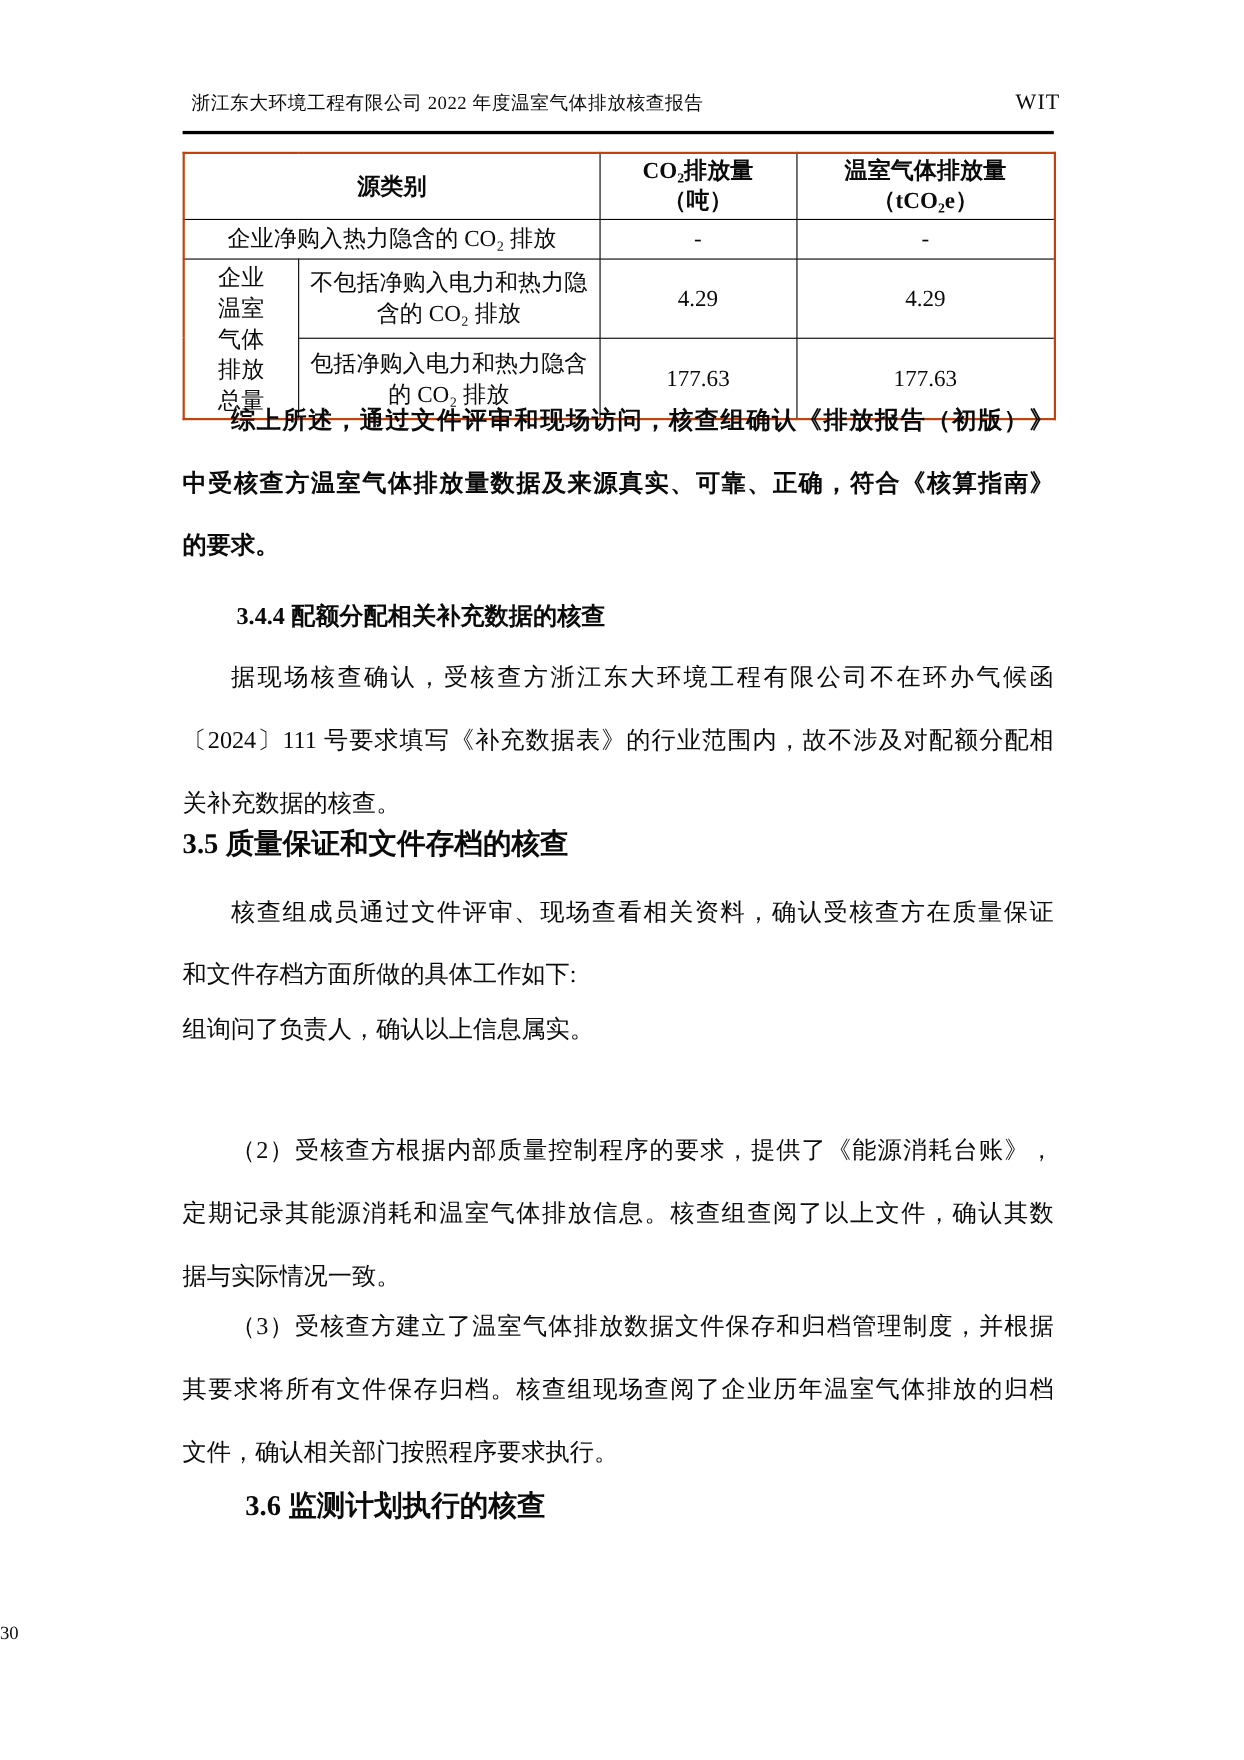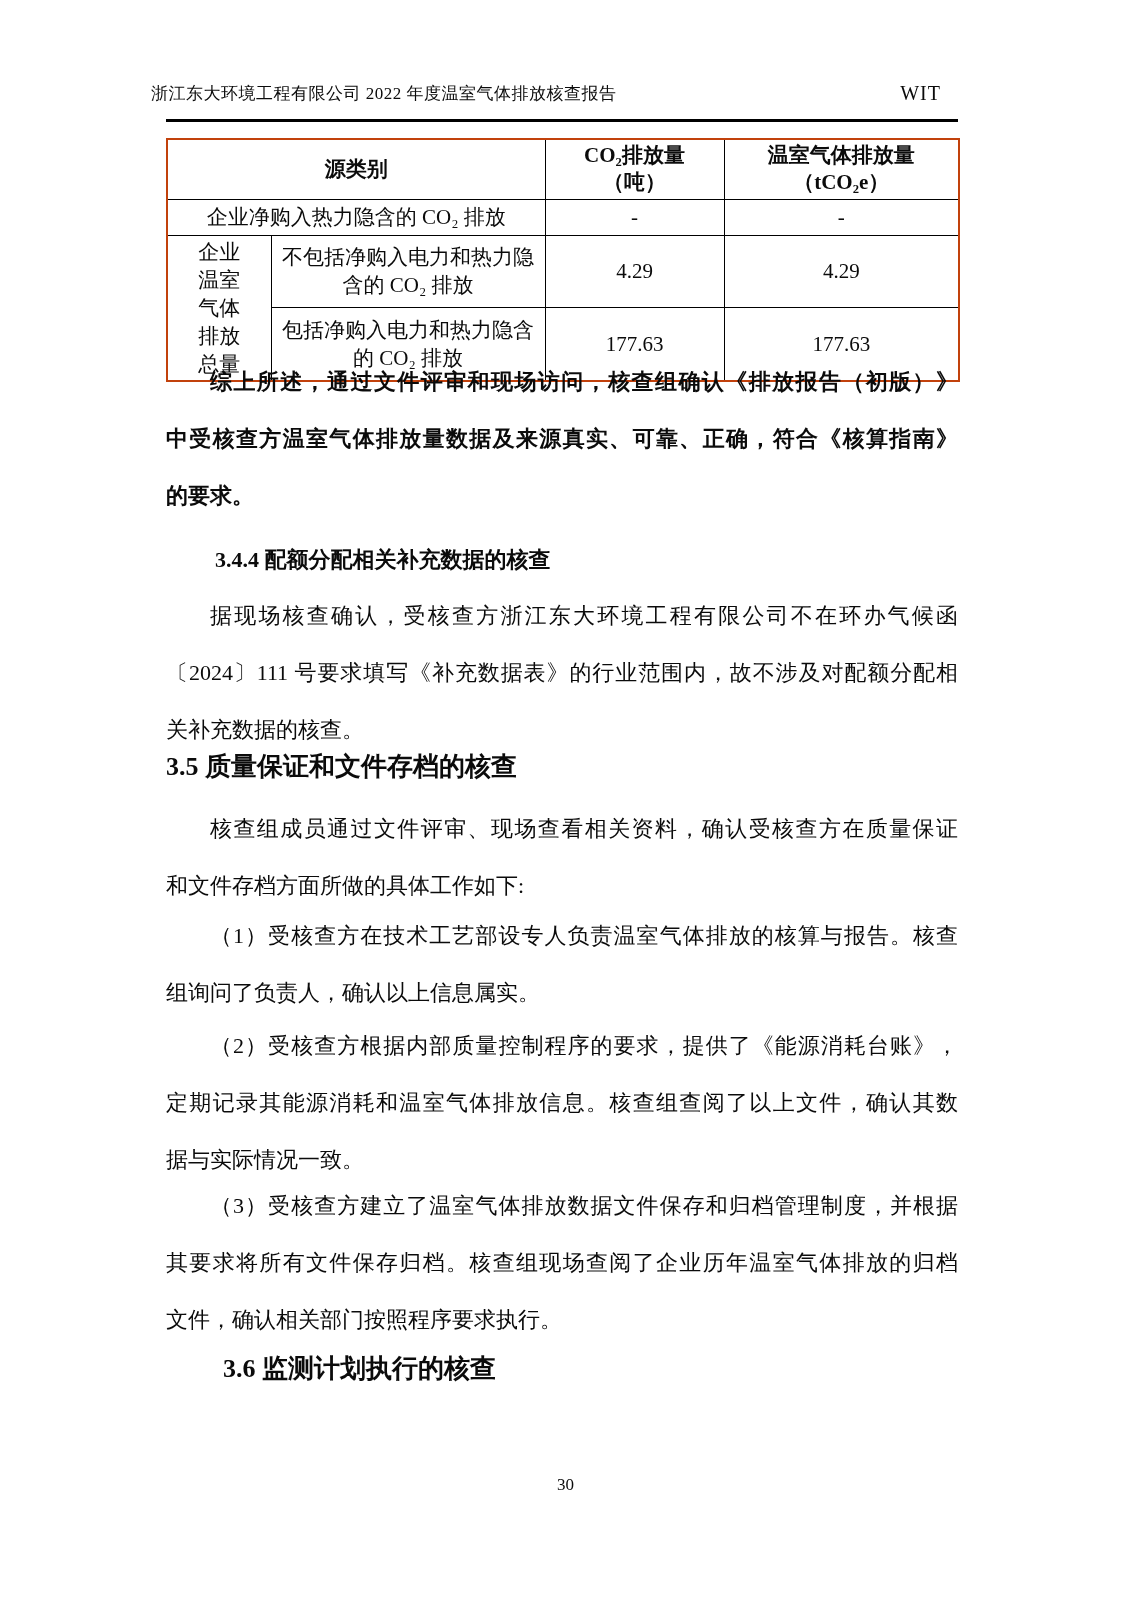--- a/index.html
+++ b/index.html
@@ -7,21 +7,21 @@
   body {
     width: 1131px; height: 1600px;
     font-family: "Liberation Serif", "DejaVu Serif", serif;
     color: #0b0b0b;
     position: relative;
   }
   .page { position: absolute; inset: 0; background: #ffffff; }
 
   
   .hdr-row {
-    position: absolute; left: 151px; top: 82px; width: 790px;
+    position: absolute; left: 174px; top: 82px; width: 790px;
     display: flex; justify-content: space-between; align-items: flex-end;
   }
   .hdr-title { font-size: 17px; letter-spacing: 0.5px; }
   .hdr-logo  { font-size: 20px; letter-spacing: 1px; }
   .hdr-rule  {
     position: absolute; left: 166px; top: 119px; width: 792px; height: 3px;
     background: #000;
   }
 
   
@@ -46,21 +46,21 @@
   .pline.last  { text-align-last: left; }
   .pline.first { text-indent: 44px; }
   .para.bold { font-weight: bold; }
 
   .sec-h { position: absolute; left: 166px; width: 792px; font-weight: bold; white-space: nowrap; }
   .sec-h.small { font-size: 22px; line-height: 30px; }
   .sec-h.big   { font-size: 26px; line-height: 34px; }
 
   .page-num {
     position: absolute; left: 0; top: 1475px; width: 1131px;
-    text-align: center; font-size: 17px;
+    text-align: left; font-size: 17px;
   }
 </style>
 </head>
 <body>
 
 <div class="page">
 
   <div class="hdr-row">
     <span class="hdr-title">浙江东大环境工程有限公司 2022 年度温室气体排放核查报告</span>
     <span class="hdr-logo">WIT</span>
@@ -120,21 +120,20 @@
   </div>
 
   <div class="sec-h big" style="top:750px">3.5 质量保证和文件存档的核查</div>
 
   <div class="para" style="top:800px">
     <div class="pline first">核查组成员通过文件评审、现场查看相关资料，确认受核查方在质量保证</div>
     <div class="pline last">和文件存档方面所做的具体工作如下:</div>
   </div>
 
   <div class="para" style="top:907px">
-    <div class="pline first">（1）受核查方在技术工艺部设专人负责温室气体排放的核算与报告。核查</div>
     <div class="pline last">组询问了负责人，确认以上信息属实。</div>
   </div>
 
   <div class="para" style="top:1017px">
     <div class="pline first">（2）受核查方根据内部质量控制程序的要求，提供了《能源消耗台账》，</div>
     <div class="pline">定期记录其能源消耗和温室气体排放信息。核查组查阅了以上文件，确认其数</div>
     <div class="pline last">据与实际情况一致。</div>
   </div>
 
   <div class="para" style="top:1177px">

